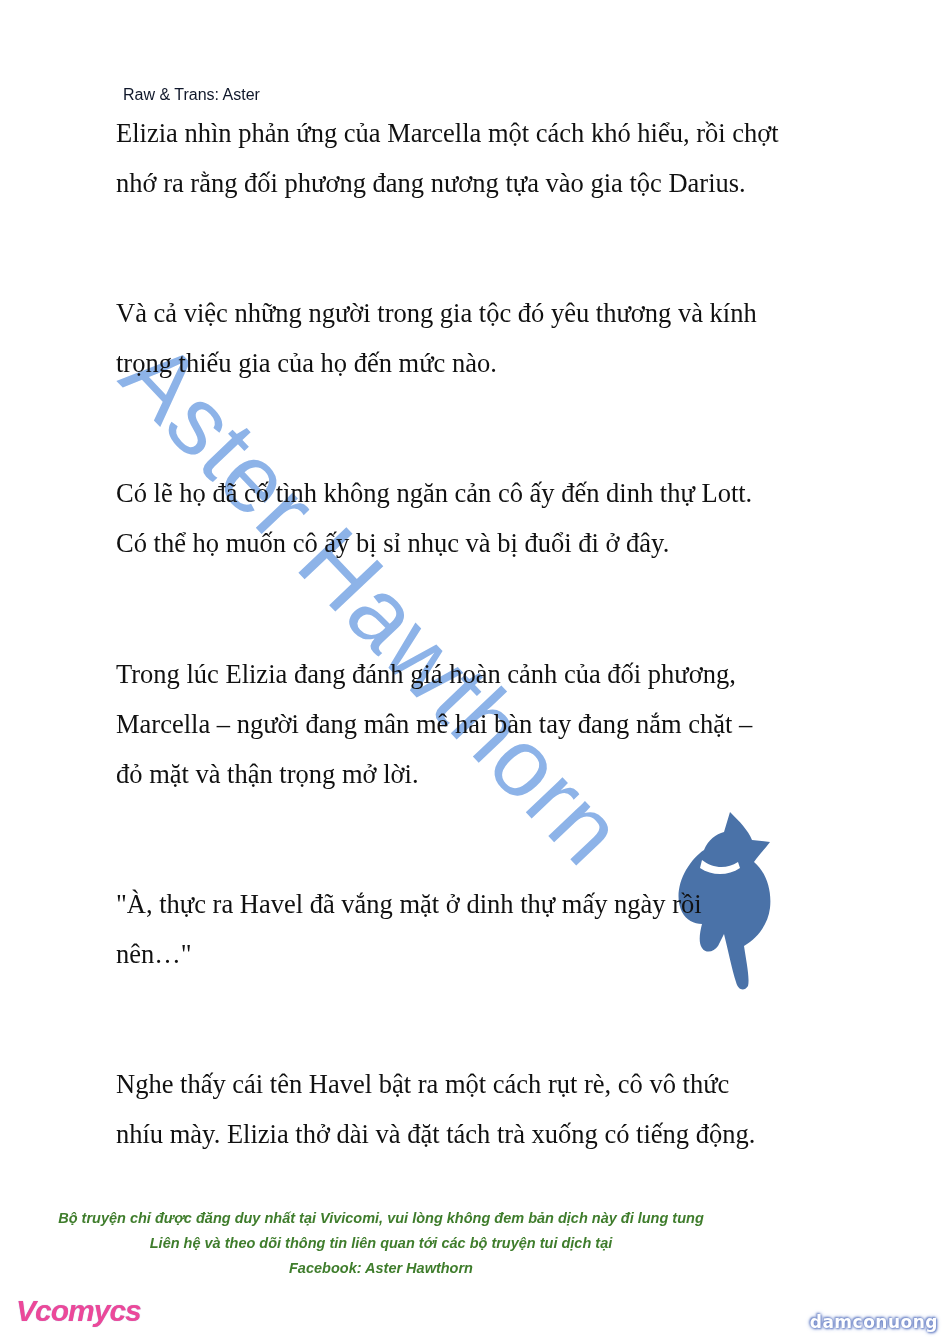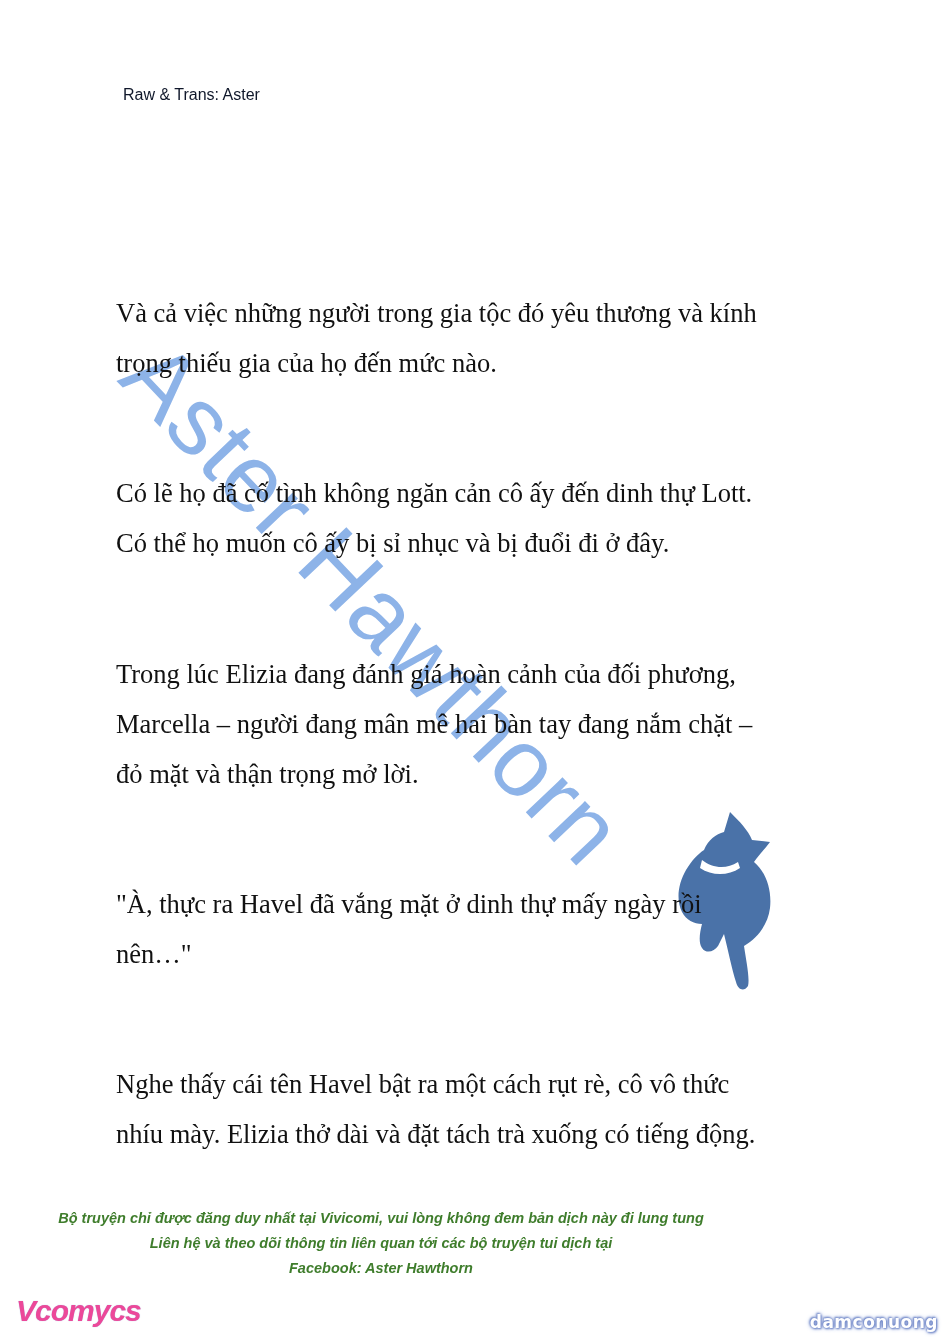--- a/index.html
+++ b/index.html
@@ -129,20 +129,24 @@
       C66 180 72 182 76 176
       C78 168 74 150 72 136
       C86 128 96 114 98 98
       C100 80 94 62 82 52
       C86 46 92 40 98 32
       L80 30
       C76 20 68 12 58 2 Z"></path>
     <path fill="#ffffff" d="M30 50 C40 58 54 60 66 52 L68 58 C56 66 40 66 28 58 Z"></path>
   </svg>
 
+  <div class="para" style="top:108px;">
+    <span class="line">Elizia nhìn phản ứng của Marcella một cách khó hiểu, rồi chợt</span>
+    <span class="line">nhớ ra rằng đối phương đang nương tựa vào gia tộc Darius.</span>
+  </div>
 
   <div class="para" style="top:288px;">
     <span class="line">Và cả việc những người trong gia tộc đó yêu thương và kính</span>
     <span class="line">trọng thiếu gia của họ đến mức nào.</span>
   </div>
 
   <div class="para" style="top:468px;">
     <span class="line">Có lẽ họ đã cố tình không ngăn cản cô ấy đến dinh thự Lott.</span>
     <span class="line">Có thể họ muốn cô ấy bị sỉ nhục và bị đuổi đi ở đây.</span>
   </div>

